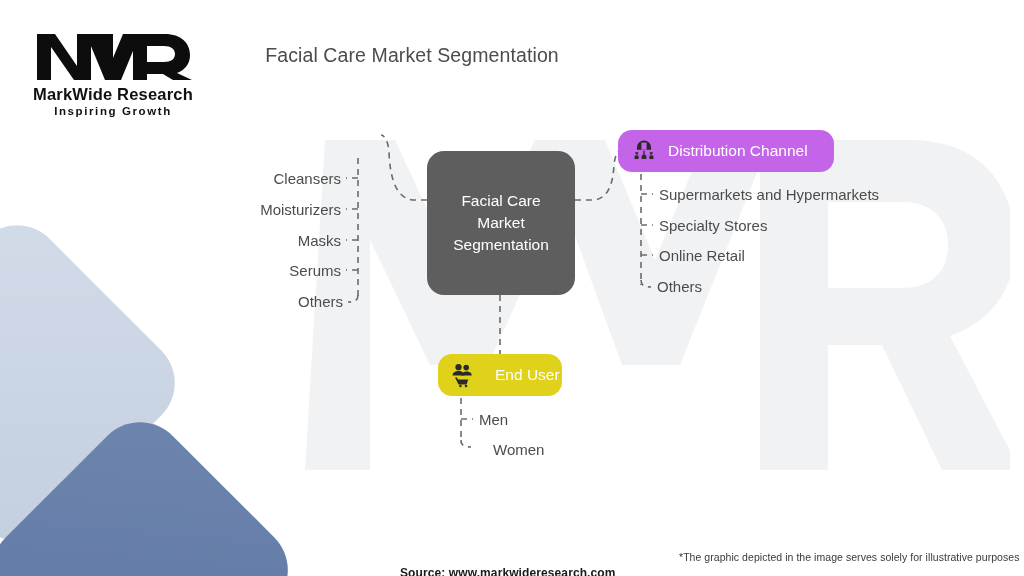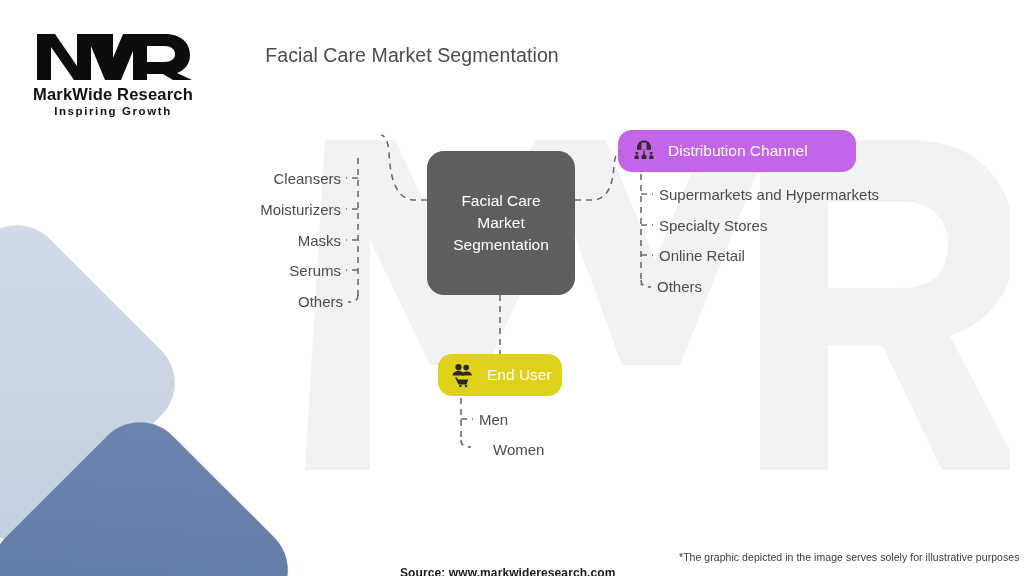--- a/index.html
+++ b/index.html
@@ -123,36 +123,36 @@
     top: 114px;
     width: 161px;
     height: 42px;
     background: #41c97f;
     padding: 0 13px 0 15px;
     justify-content: space-between;
   }
   .node-distribution {
     left: 618px;
     top: 130px;
-    width: 238px;
+    width: 216px;
     height: 42px;
     background: #c464e8;
     padding: 0 16px 0 13px;
     justify-content: flex-start;
     gap: 11px;
   }
   .node-enduser {
     left: 438px;
     top: 354px;
     width: 124px;
     height: 42px;
     background: #e0d21a;
     padding: 0 16px 0 12px;
     justify-content: flex-start;
-    gap: 9px;
+    gap: 17px;
   }
 
   .node-center {
     position: absolute;
     left: 427px;
     top: 151px;
     width: 148px;
     height: 144px;
     background: #5e5e5e;
     border-radius: 17px;

